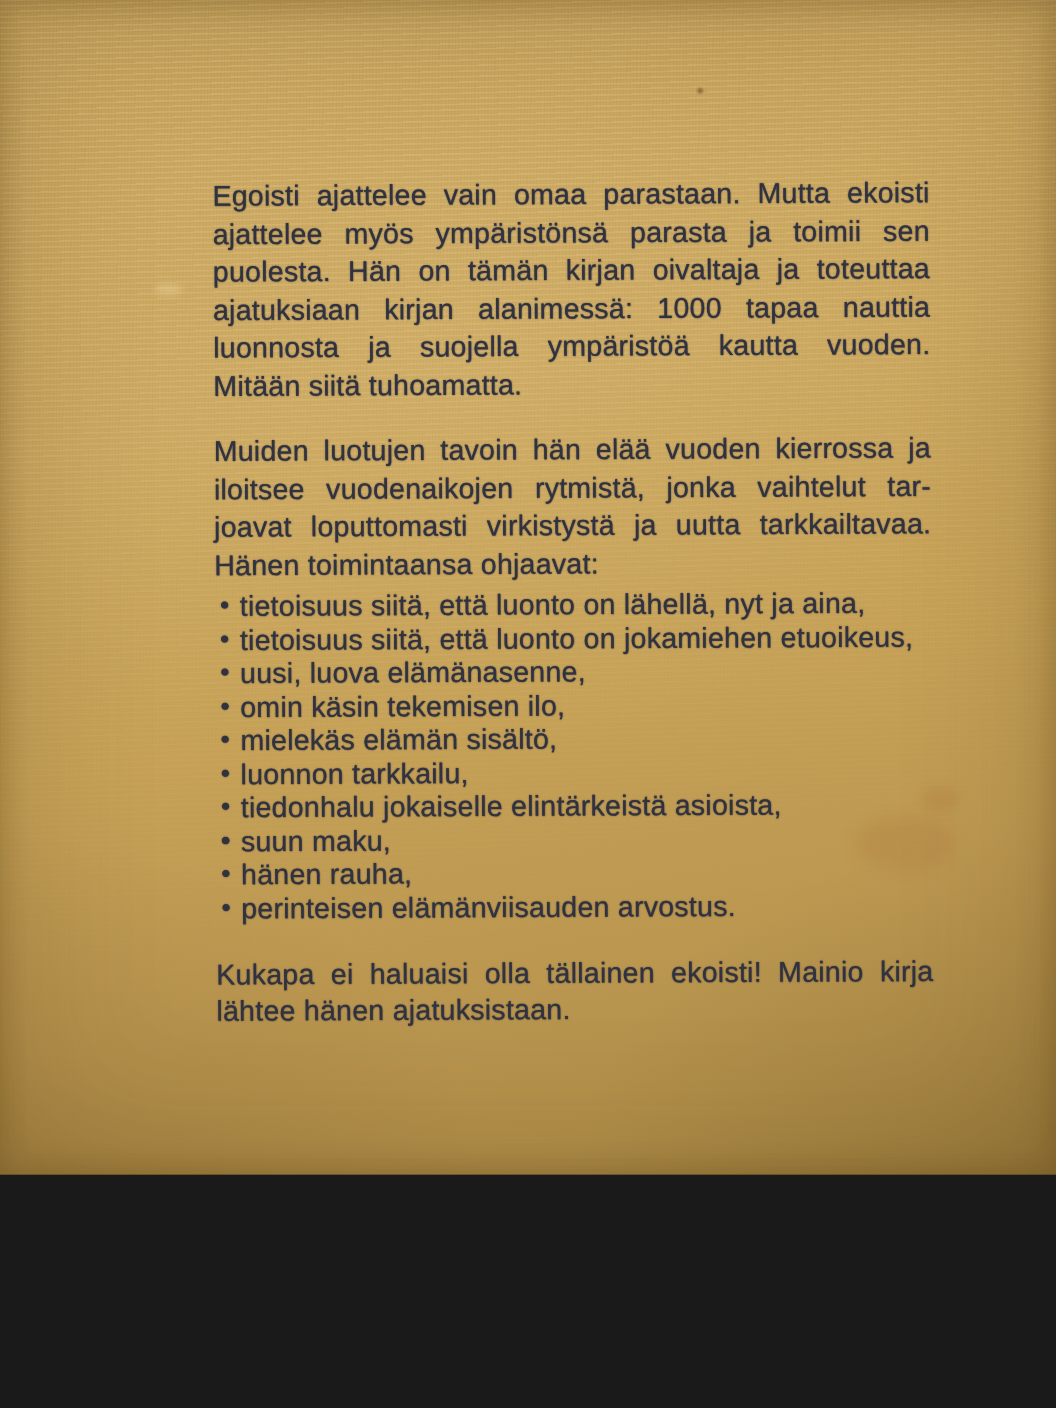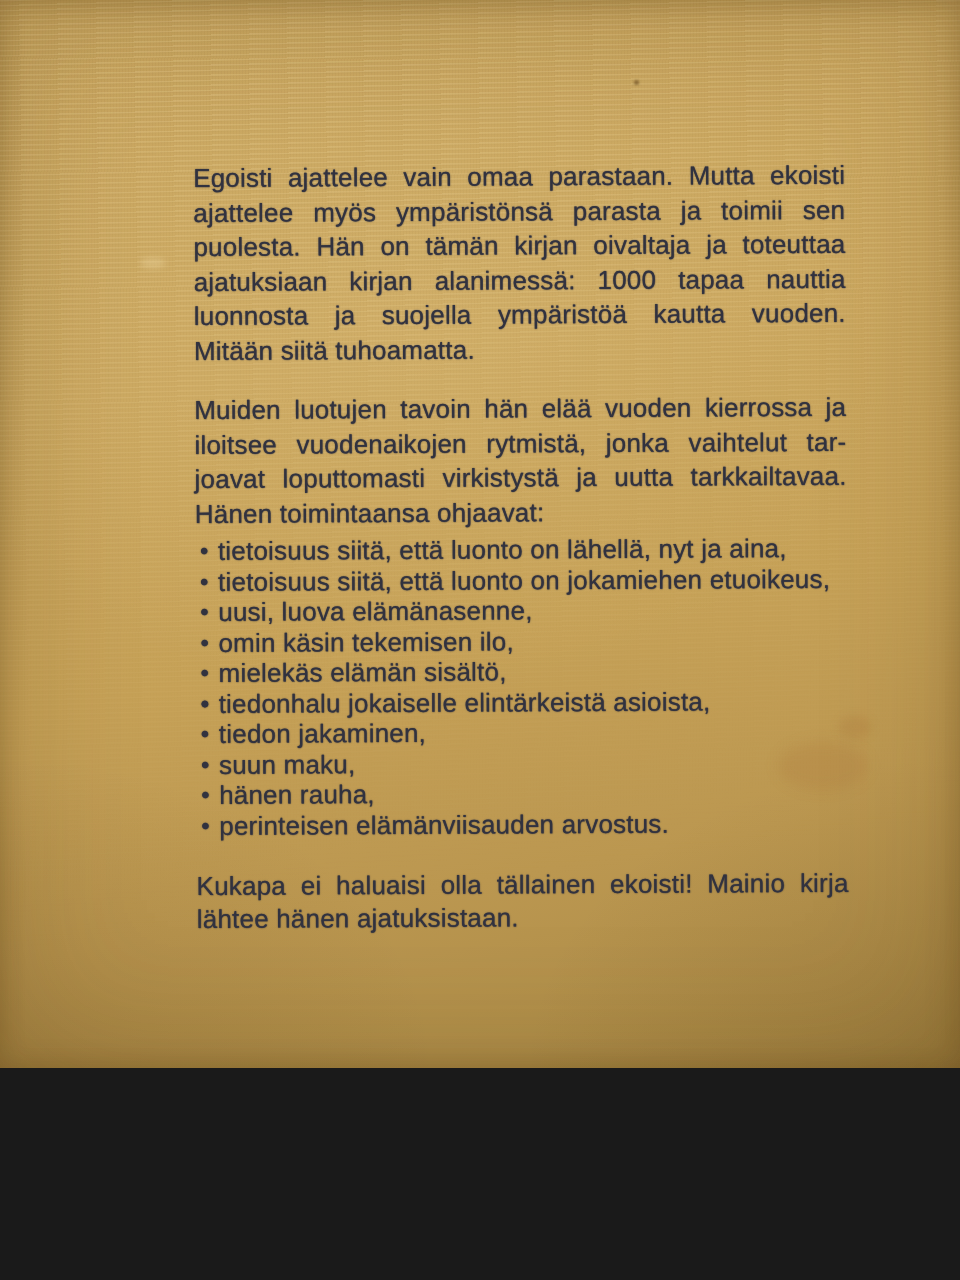--- a/index.html
+++ b/index.html
@@ -145,28 +145,28 @@
       <div class="bullet-line">
         <span class="bullet">•</span>
         <span>omin käsin tekemisen ilo,</span>
       </div>
       <div class="bullet-line">
         <span class="bullet">•</span>
         <span>mielekäs elämän sisältö,</span>
       </div>
       <div class="bullet-line">
         <span class="bullet">•</span>
+        <span>luonnon tarkkailu,</span>
       </div>
       <div class="bullet-line">
         <span class="bullet">•</span>
         <span>tiedonhalu jokaiselle elintärkeistä asioista,</span>
       </div>
       <div class="bullet-line">
         <span class="bullet">•</span>
-        <span>tiedon jakaminen,</span>
       </div>
       <div class="bullet-line">
         <span class="bullet">•</span>
         <span>suun maku,</span>
       </div>
       <div class="bullet-line">
         <span class="bullet">•</span>
         <span>hänen rauha,</span>
       </div>
       <div class="bullet-line">

